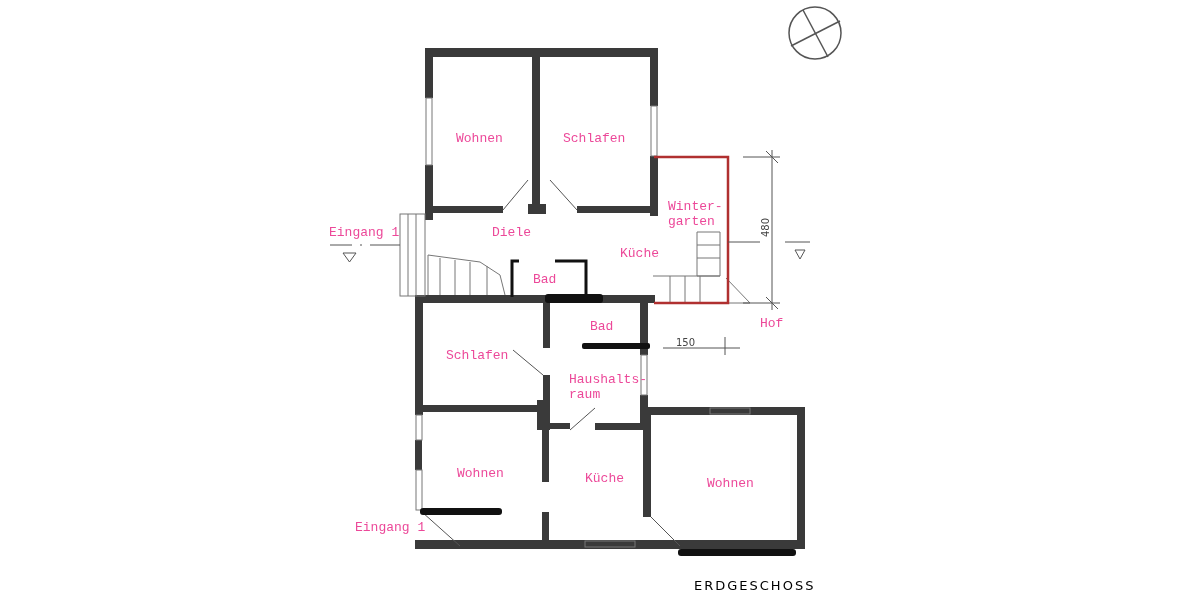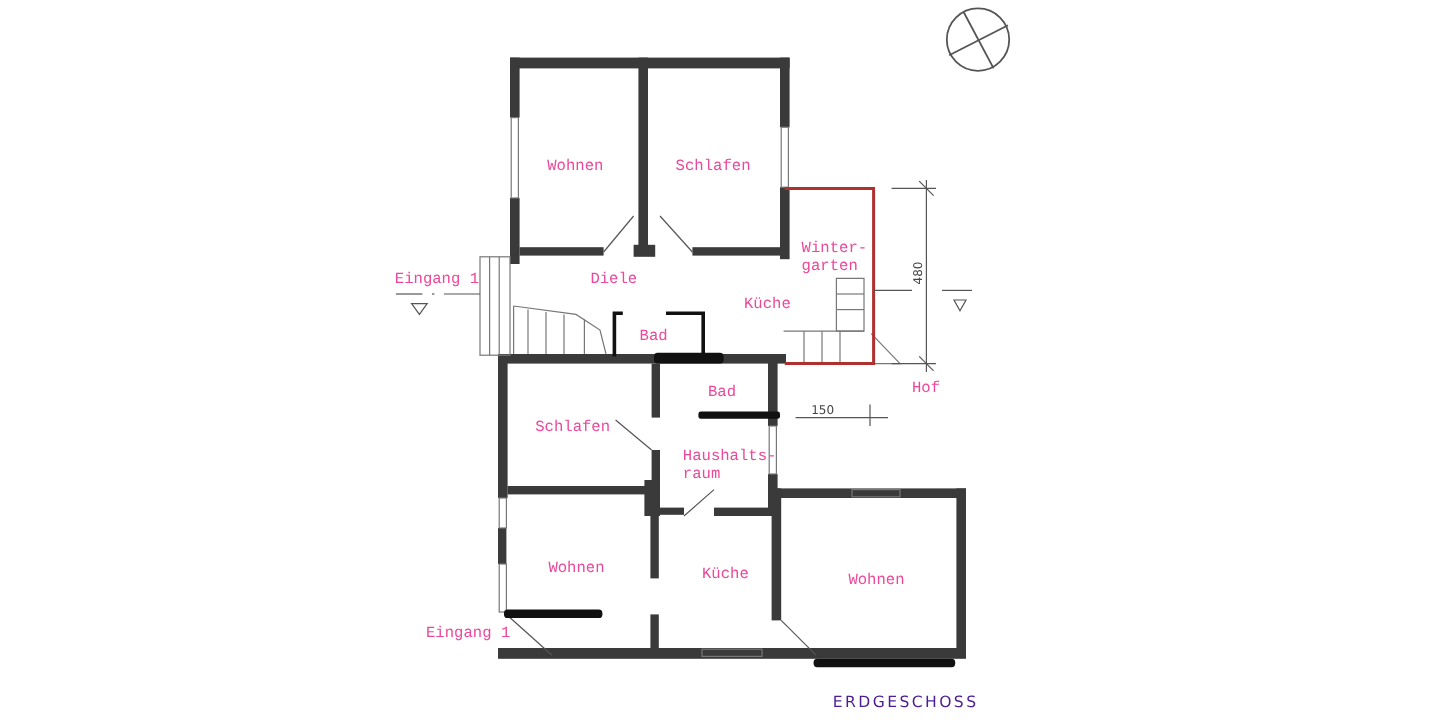--- a/index.html
+++ b/index.html
@@ -1,20 +1,20 @@
 <!DOCTYPE html>
 <html><head>
 <meta charset="utf-8">
 <style>
   html,body{margin:0;padding:0;background:#fff;}
   #stage{position:relative;width:1200px;height:600px;background:#fff;overflow:hidden;}
   svg{position:absolute;left:0;top:0;}
   .lbl{position:absolute;font-family:Liberation Mono, monospace;font-size:13px;color:#ec4899;white-space:nowrap;line-height:15px;}
   .lbl.ml{white-space:pre;}
-  .title{position:absolute;font-family:"DejaVu Sans",sans-serif;font-size:13px;letter-spacing:2px;color:#4c1d95;}
+  .title{position:absolute;font-family:"DejaVu Sans",sans-serif;font-size:13px;letter-spacing:2px;color:#000000;}
   .dim{position:absolute;font-family:"DejaVu Sans",sans-serif;font-size:10px;color:#444;}
 </style>
 </head>
 <body>
 
 <div id="stage">
   <svg width="1200" height="600" viewBox="0 0 1200 600">
     <g fill="#3a3a3a">
 
       <rect x="425" y="48" width="233" height="9"></rect>

